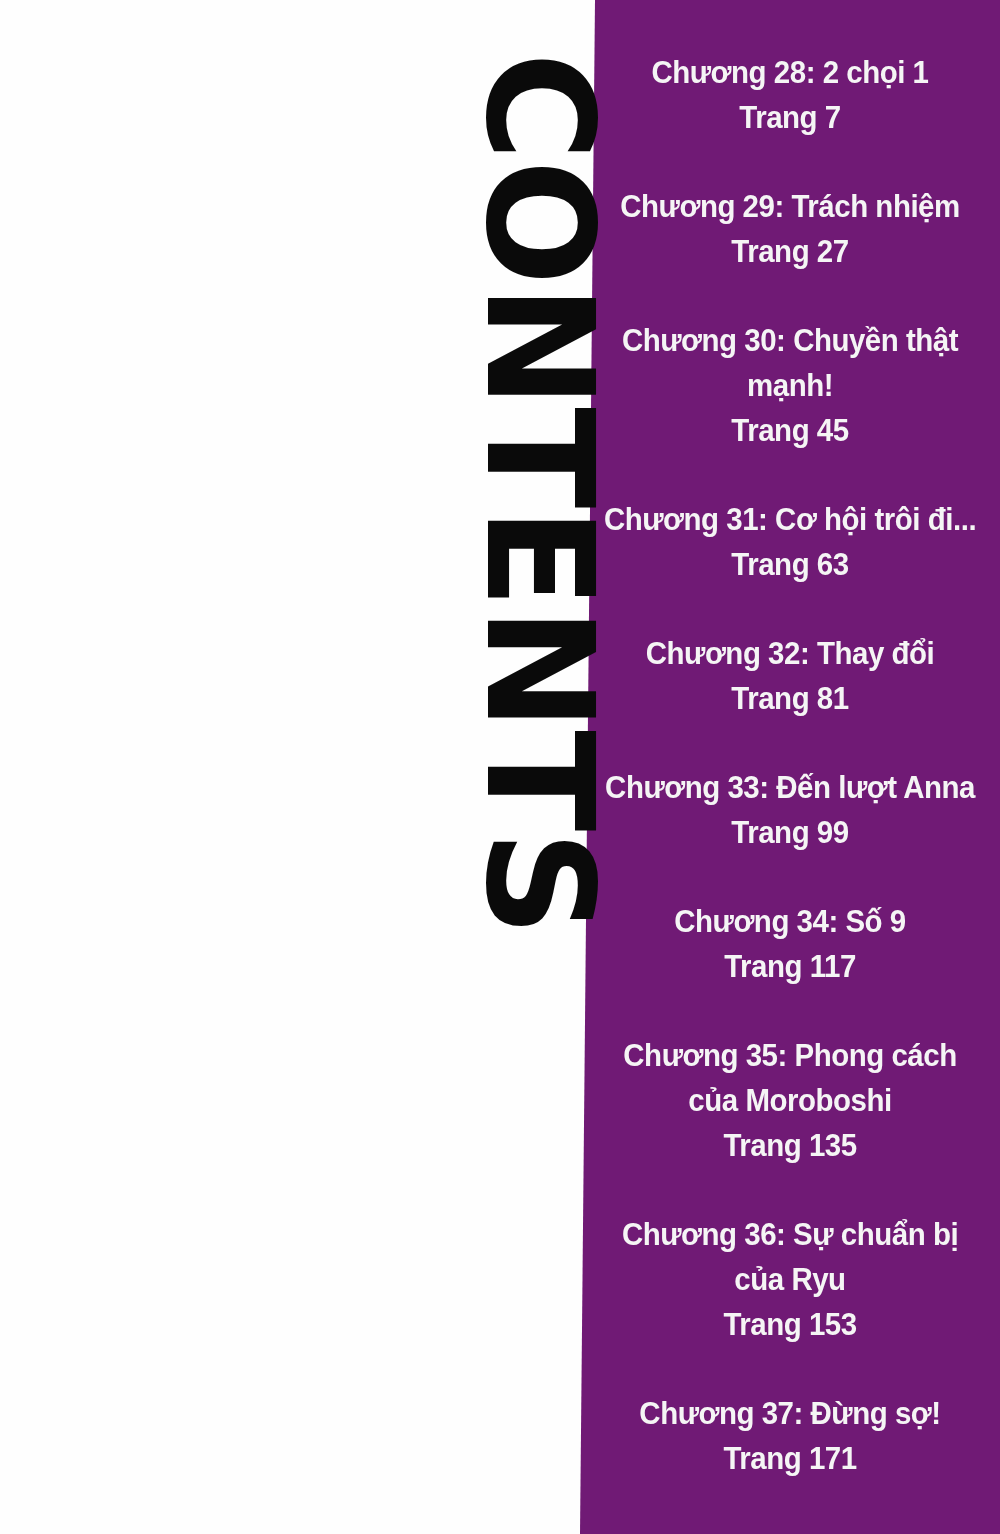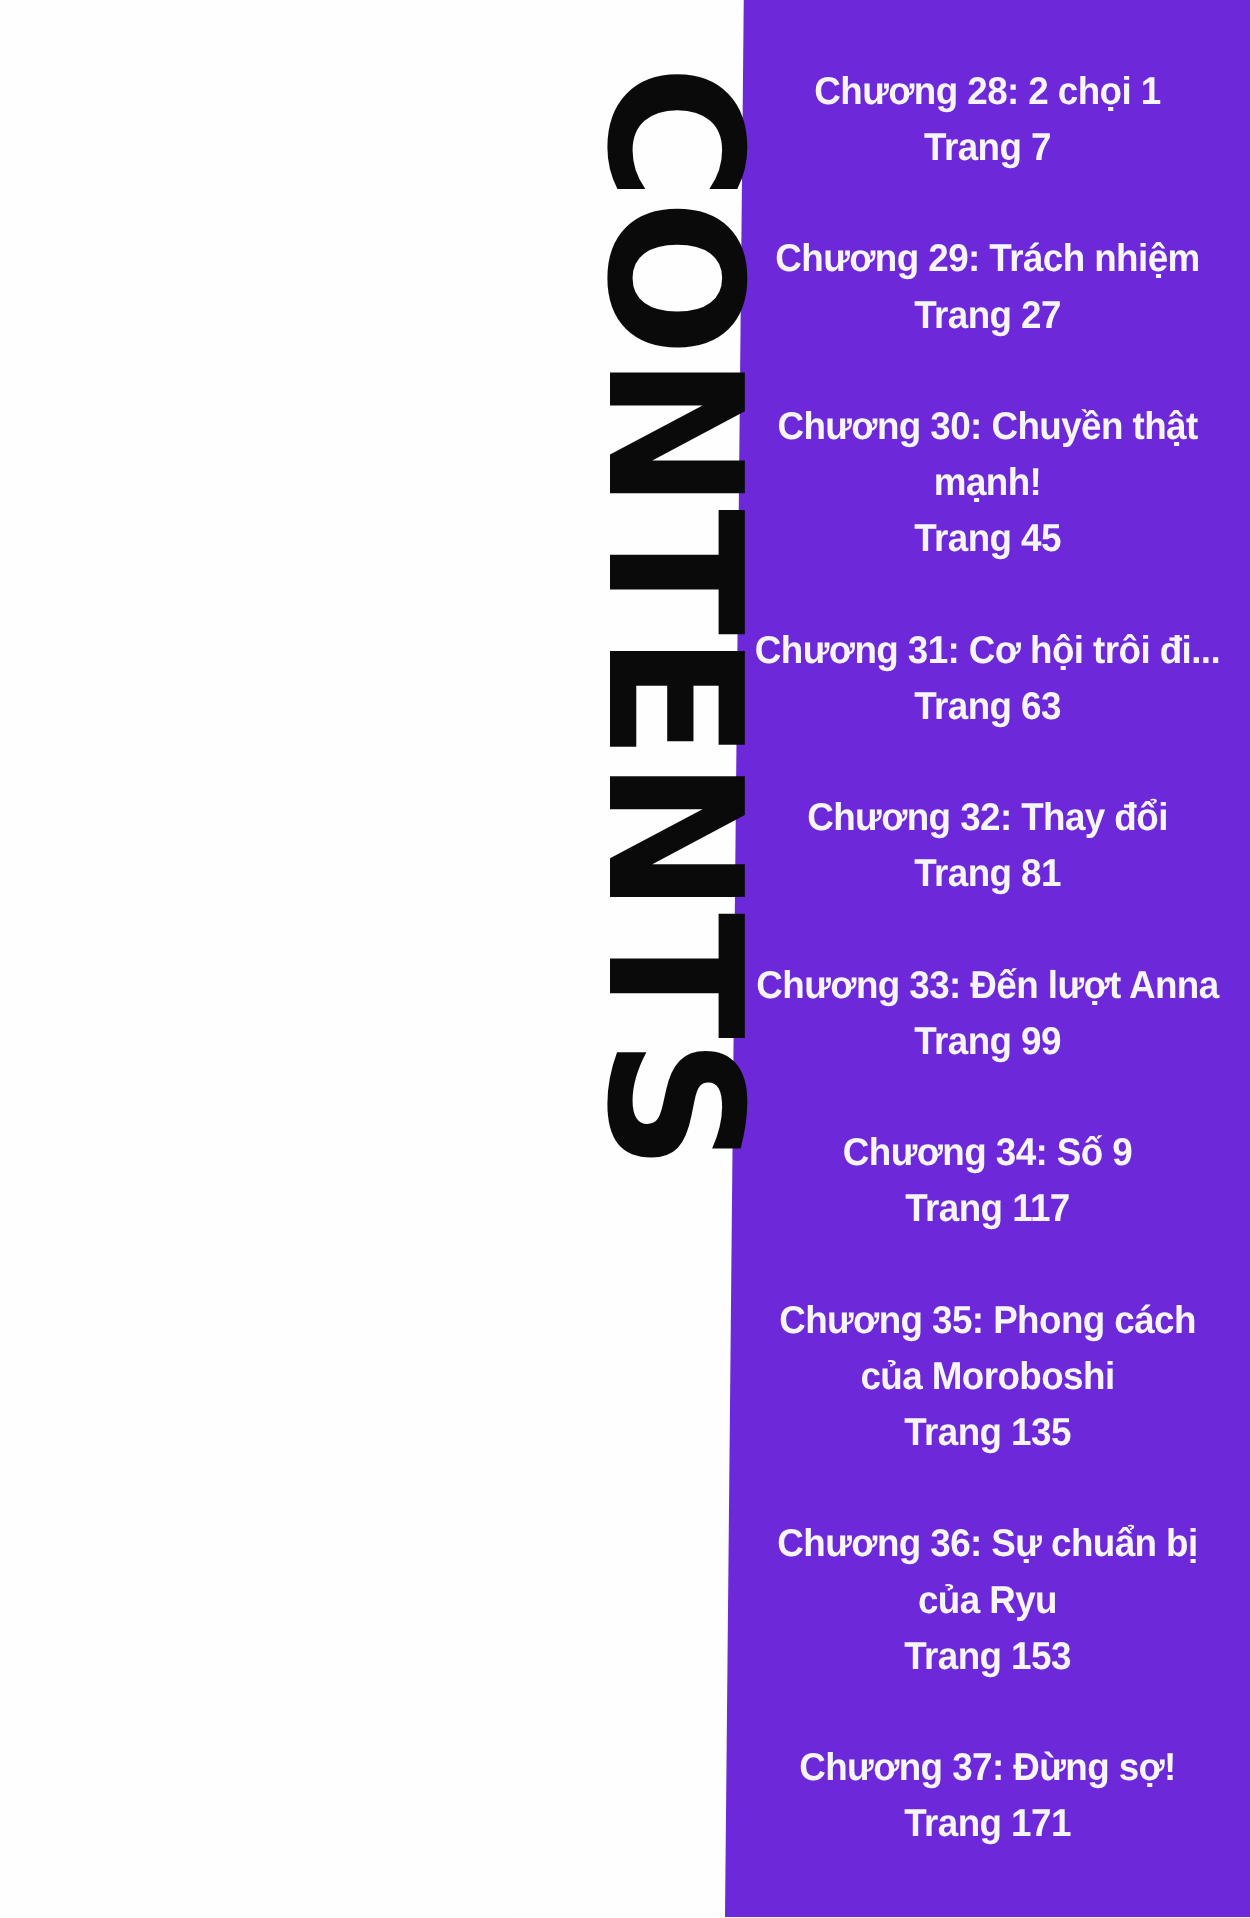--- a/index.html
+++ b/index.html
@@ -14,21 +14,21 @@
     background: #fefefe;
     overflow: hidden;
     font-family: "Liberation Sans", sans-serif;
   }
   .black-panel {
     position: absolute;
     left: 580px;
     top: 0;
     width: 420px;
     height: 1534px;
-    background: #6d28d9;
+    background: #701a75;
     clip-path: polygon(15px 0, 100% 0, 100% 100%, 0 100%);
   }
   .entries {
     position: absolute;
     left: 0;
     top: 0;
     width: 420px;
     padding-top: 50px;
     box-sizing: border-box;
     text-align: center;

